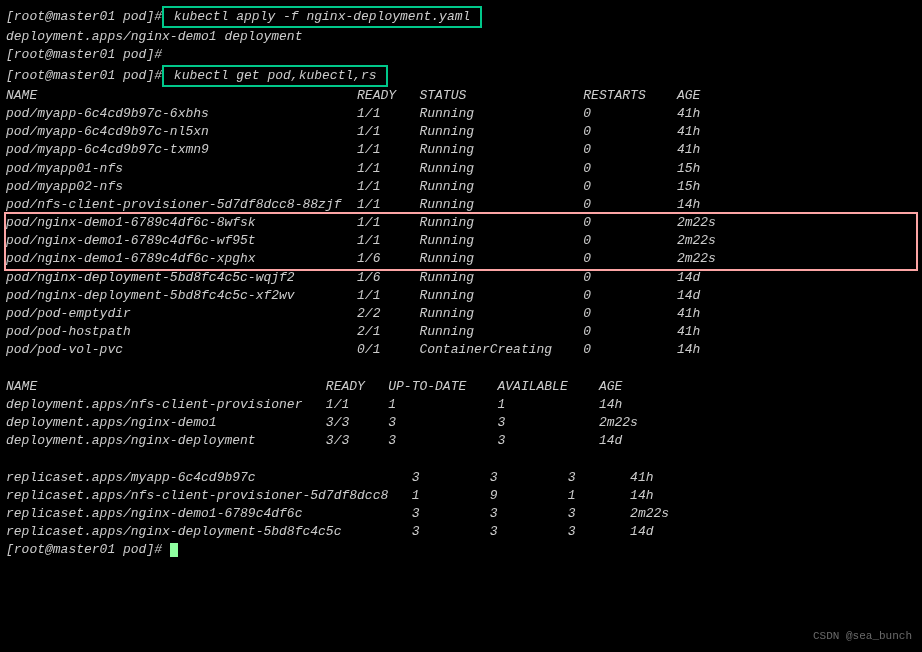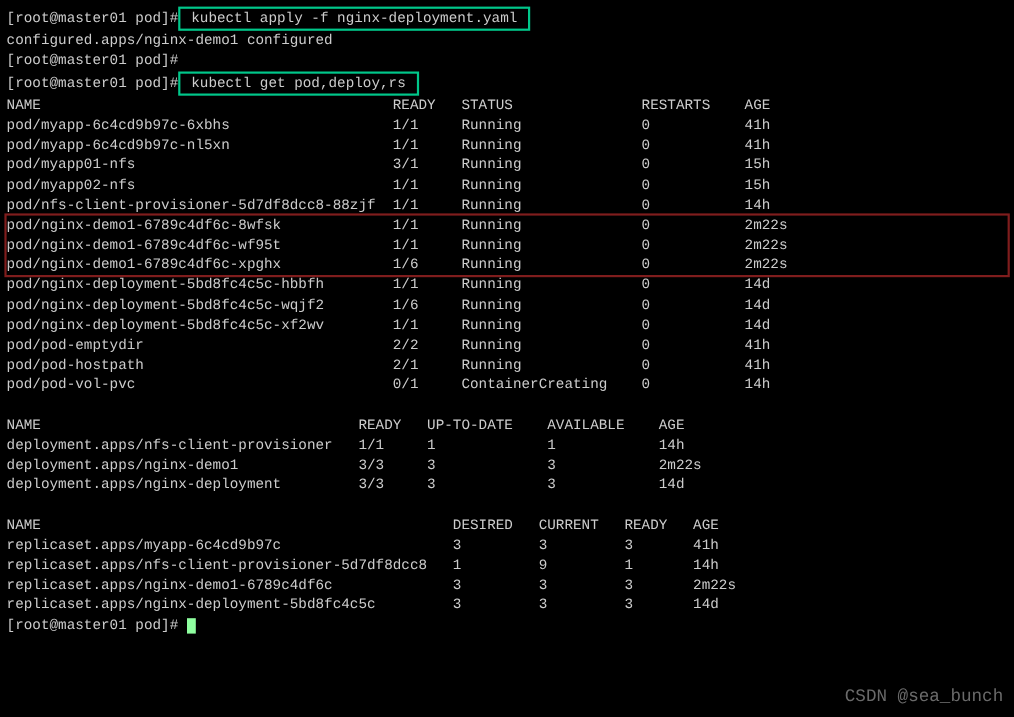--- a/index.html
+++ b/index.html
@@ -6,88 +6,87 @@
       background: #000;
       color: #ccc;
       font-family: "Consolas", "Monaco", "Courier New", monospace;
       font-size: 13px;
       line-height: 1.4;
       margin: 0;
       padding: 6px;
       width: 922px;
       box-sizing: border-box;
     }
-    .line { white-space: pre; }
+    .line { white-space: pre; font-style: italic; }
     .box-green {
       border: 2px solid #00c78a;
       display: inline-block;
       padding: 0 2px;
     }
     .hl-rows {
-      border: 2px solid #7f1d1d;
+      border: 2px solid #fca5a5;
       padding: 0;
       margin: -2px;
     }
     .cursor {
       display: inline-block;
       width: 8px;
       height: 14px;
       background: #8fffa0;
       vertical-align: text-bottom;
     }
     .watermark {
       position: absolute;
       right: 10px;
       bottom: 8px;
       color: #6a6a6a;
-      font-size: 16px;
+      font-size: 11px;
     }
   </style>
 </head>
 <body>
 
 <div>
 
   <div class="line"><span>[root@master01 pod]#</span><span class="box-green"> kubectl apply -f nginx-deployment.yaml </span></div>
-  <div class="line">configured.apps/nginx-demo1 configured</div>
+  <div class="line">deployment.apps/nginx-demo1 deployment</div>
   <div class="line"><span>[root@master01 pod]#</span></div>
-  <div class="line"><span>[root@master01 pod]#</span><span class="box-green"> kubectl get pod,deploy,rs </span></div>
+  <div class="line"><span>[root@master01 pod]#</span><span class="box-green"> kubectl get pod,kubectl,rs </span></div>
 
   <div id="pods-header" class="line">NAME                                         READY   STATUS               RESTARTS    AGE</div>
   <div id="pods-block">
       <div class="line">pod/myapp-6c4cd9b97c-6xbhs                   1/1     Running              0           41h</div>
       <div class="line">pod/myapp-6c4cd9b97c-nl5xn                   1/1     Running              0           41h</div>
-      <div class="line">pod/myapp01-nfs                              3/1     Running              0           15h</div>
+      <div class="line">pod/myapp-6c4cd9b97c-txmn9                   1/1     Running              0           41h</div>
+      <div class="line">pod/myapp01-nfs                              1/1     Running              0           15h</div>
       <div class="line">pod/myapp02-nfs                              1/1     Running              0           15h</div>
       <div class="line">pod/nfs-client-provisioner-5d7df8dcc8-88zjf  1/1     Running              0           14h</div>
     </div>
   <div class="hl-rows" id="pods-hl">
       <div class="line">pod/nginx-demo1-6789c4df6c-8wfsk             1/1     Running              0           2m22s</div>
       <div class="line">pod/nginx-demo1-6789c4df6c-wf95t             1/1     Running              0           2m22s</div>
       <div class="line">pod/nginx-demo1-6789c4df6c-xpghx             1/6     Running              0           2m22s</div>
     </div>
   <div id="pods-block2">
-      <div class="line">pod/nginx-deployment-5bd8fc4c5c-hbbfh        1/1     Running              0           14d</div>
       <div class="line">pod/nginx-deployment-5bd8fc4c5c-wqjf2        1/6     Running              0           14d</div>
       <div class="line">pod/nginx-deployment-5bd8fc4c5c-xf2wv        1/1     Running              0           14d</div>
       <div class="line">pod/pod-emptydir                             2/2     Running              0           41h</div>
       <div class="line">pod/pod-hostpath                             2/1     Running              0           41h</div>
       <div class="line">pod/pod-vol-pvc                              0/1     ContainerCreating    0           14h</div>
     </div>
 
   <div class="line">&nbsp;</div>
   <div id="dep-header" class="line">NAME                                     READY   UP-TO-DATE    AVAILABLE    AGE</div>
   <div id="dep-block">
       <div class="line">deployment.apps/nfs-client-provisioner   1/1     1             1            14h</div>
       <div class="line">deployment.apps/nginx-demo1              3/3     3             3            2m22s</div>
       <div class="line">deployment.apps/nginx-deployment         3/3     3             3            14d</div>
     </div>
 
   <div class="line">&nbsp;</div>
-  <div id="rs-header" class="line">NAME                                                DESIRED   CURRENT   READY   AGE</div>
   <div id="rs-block">
       <div class="line">replicaset.apps/myapp-6c4cd9b97c                    3         3         3       41h</div>
       <div class="line">replicaset.apps/nfs-client-provisioner-5d7df8dcc8   1         9         1       14h</div>
       <div class="line">replicaset.apps/nginx-demo1-6789c4df6c              3         3         3       2m22s</div>
       <div class="line">replicaset.apps/nginx-deployment-5bd8fc4c5c         3         3         3       14d</div>
     </div>
 
   <div class="line"><span>[root@master01 pod]#</span> <span class="cursor"></span></div>
 </div>
 

